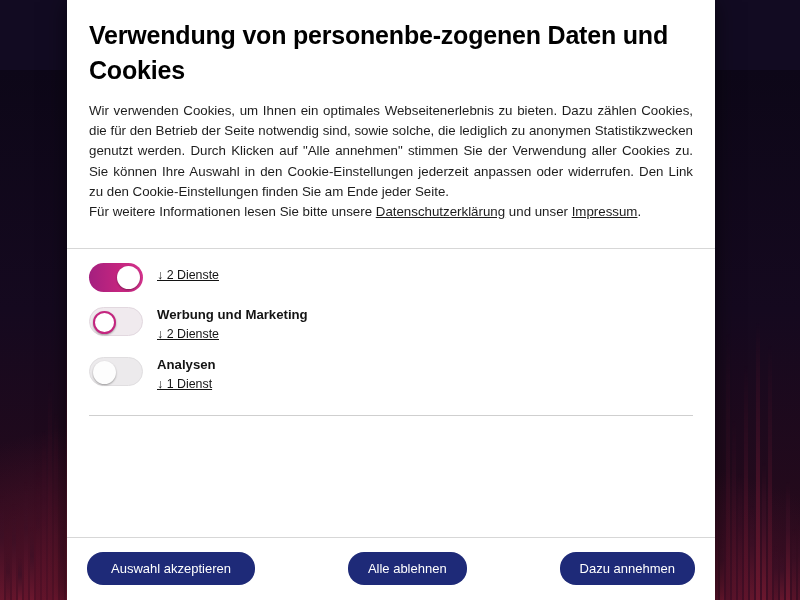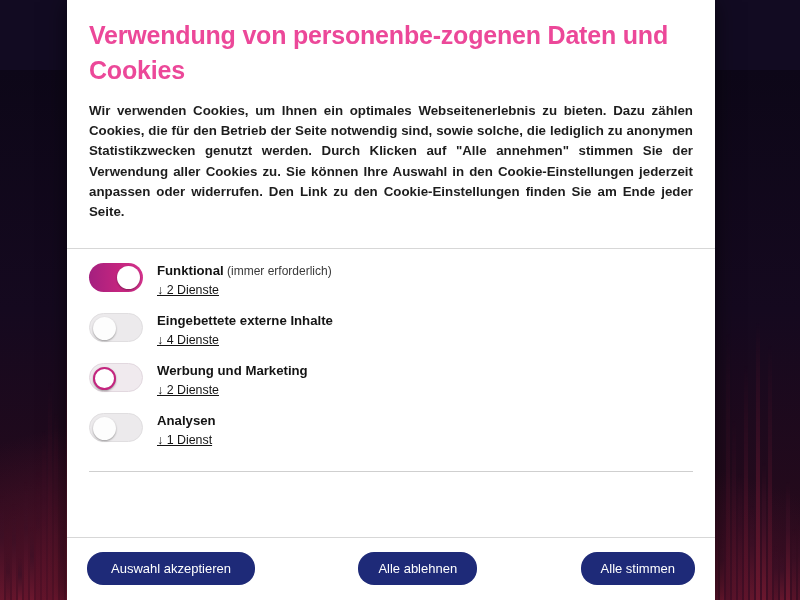--- a/index.html
+++ b/index.html
@@ -60,30 +60,29 @@
     flex-direction: column;
   }
 
   .modal-head {
     padding: 18px 22px 14px 22px;
   }
   .modal-title {
     font-size: 25px;
     line-height: 1.38;
     font-weight: bold;
-    color: #ec4899;
+    color: #000000;
     margin: 0 0 14px 0;
     letter-spacing: -.2px;
   }
   .modal-desc {
     font-size: 13.3px;
     line-height: 1.52;
     color: #1d1d1d;
     text-align: justify;
-    font-weight: bold;
   }
   .modal-desc .line2 {
     display: block;
     text-align: left;
     margin-top: 0;
   }
   .modal-desc a {
     color: #1d1d1d;
     text-decoration: underline;
   }
@@ -336,50 +335,39 @@
       <div class="spike" style="left: 798px; height: 78.1391px; opacity: 0.44;"></div>
     </div>
 </div>
 
 <div id="cookie-modal">
 
   <div class="modal-head">
     <h1 class="modal-title">Verwendung von personenbe-zogenen Daten und Cookies</h1>
     <div class="modal-desc">
       <span>Wir verwenden Cookies, um Ihnen ein optimales Webseitenerlebnis zu bieten. Dazu zählen Cookies, die für den Betrieb der Seite notwendig sind, sowie solche, die lediglich zu anonymen Statistikzwecken genutzt werden. Durch Klicken auf "Alle annehmen" stimmen Sie der Verwendung aller Cookies zu. Sie können Ihre Auswahl in den Cookie-Einstellungen jederzeit anpassen oder widerrufen. Den Link zu den Cookie-Einstellungen finden Sie am Ende jeder Seite.</span>
+      <span class="line2">
+        <span>Für weitere Informationen lesen Sie bitte unsere </span><a href="#">Datenschutzerklärung</a><span> und unser </span><a href="#">Impressum</a><span>.</span>
+      </span>
     </div>
   </div>
 
   <div class="divider"></div>
 
   <div class="cats">
 
     <div class="cat-row">
       <div class="toggle on">
           <span class="knob"></span>
         </div>
       <div class="cat-text">
-        <div class="cat-name">
-          <span>Funktional</span><span class="cat-note"> (immer erforderlich)</span>
-        </div>
         <a class="cat-link" href="#">↓ 2 Dienste</a>
       </div>
     </div>
 
-    <div class="cat-row">
-      <div class="toggle off">
-          <span class="knob"></span>
-        </div>
-      <div class="cat-text">
-        <div class="cat-name">
-          <span>Eingebettete externe Inhalte</span><span class="cat-note"></span>
-        </div>
-        <a class="cat-link" href="#">↓ 4 Dienste</a>
-      </div>
-    </div>
 
     <div class="cat-row">
       <div class="toggle partial">
           <span class="knob"></span>
         </div>
       <div class="cat-text">
         <div class="cat-name">
           <span>Werbung und Marketing</span><span class="cat-note"></span>
         </div>
         <a class="cat-link" href="#">↓ 2 Dienste</a>
@@ -398,15 +386,15 @@
       </div>
     </div>
   </div>
 
   <div class="inner-divider"></div>
 
 
   <div class="footer">
     <button class="btn wide">Auswahl akzeptieren</button>
     <button class="btn">Alle ablehnen</button>
-    <button class="btn">Alle stimmen</button>
+    <button class="btn">Dazu annehmen</button>
   </div>
 </div>
 
 </body></html>

